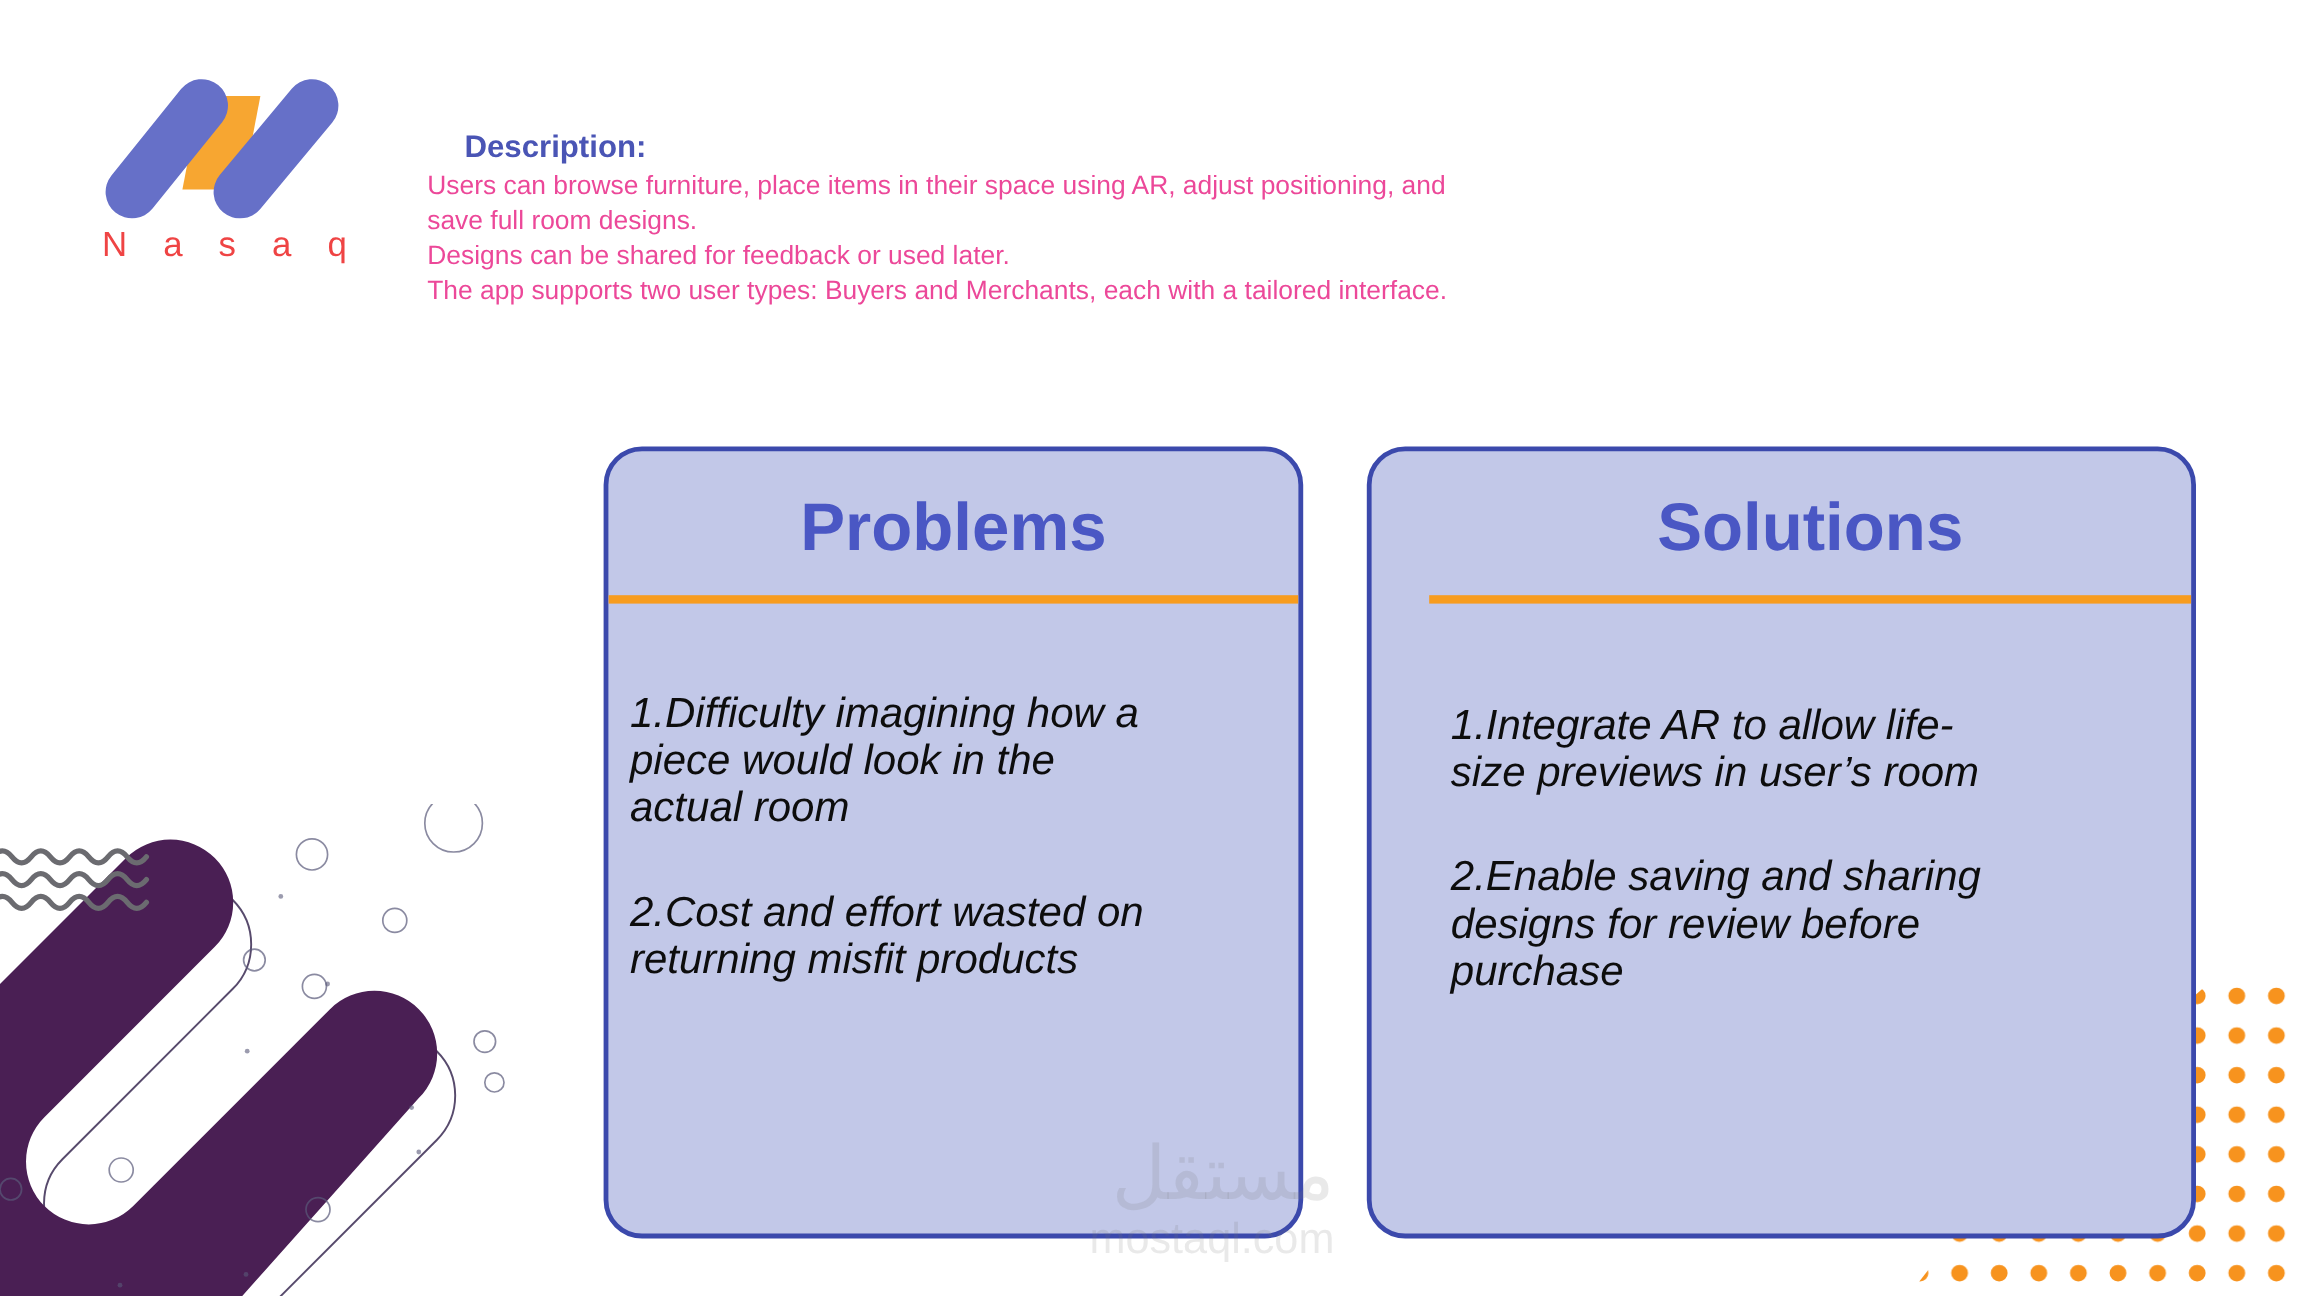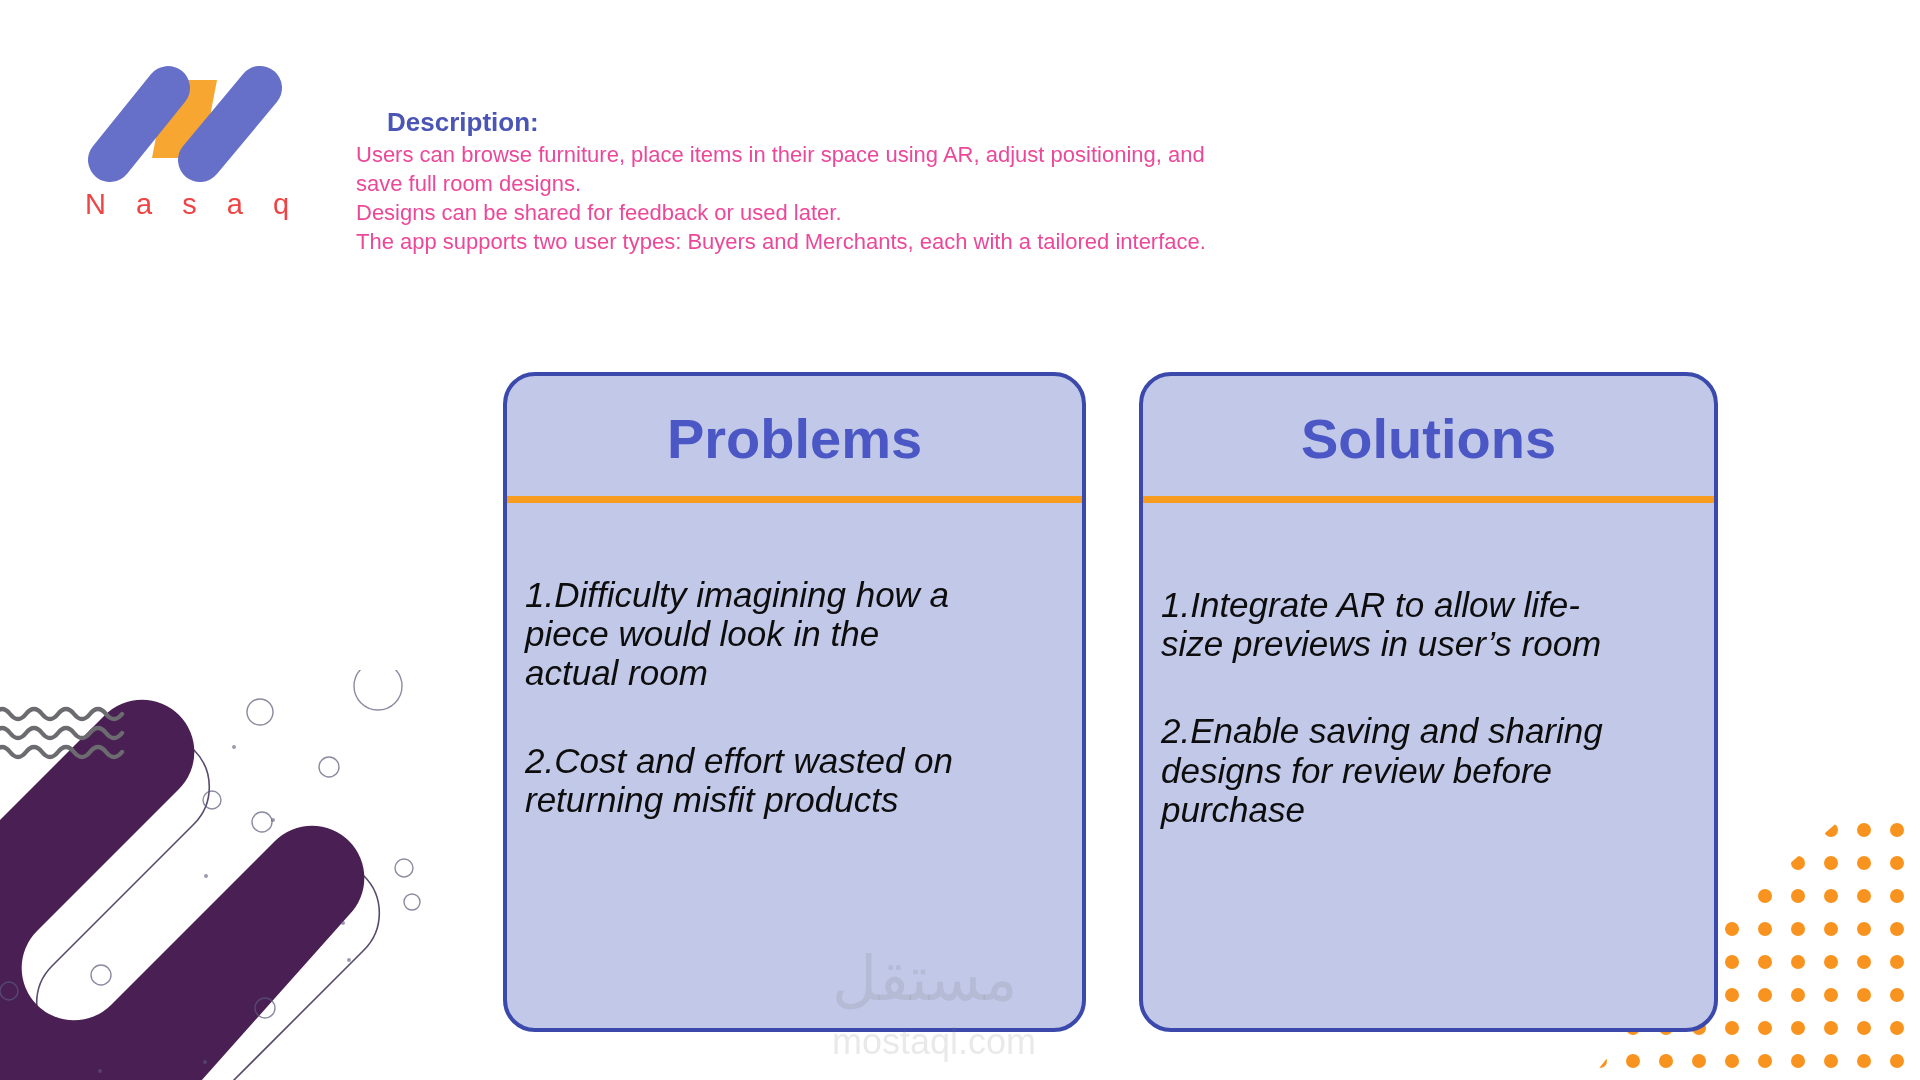--- a/index.html
+++ b/index.html
@@ -77,21 +77,21 @@
     position: absolute;
     top: 0;
     height: 660px;
     box-sizing: border-box;
     background: #c2c8e8;
     border: 4px solid #3b49ac;
     border-radius: 32px;
     overflow: hidden;
   }
   #card-problems { left: 0px;   width: 583px; }
-  #card-solutions{ left: 636px; width: 579px; }
+  #card-solutions{ left: 636px; width: 691px; padding-left: 48px; }
 
   .card-title {
     text-align: center;
     font-size: 56px;
     font-weight: bold;
     color: #4a57c4;
     margin-top: 28px;
     line-height: 1.25;
   }
   .card-divider {
@@ -112,34 +112,34 @@
     white-space: pre-line;
   }
   #card-solutions .card-body { margin-top: 82px; }
 
   
   #watermark {
     position: absolute;
     left: 832px;
     top: 948px;
     width: 280px;
-    text-align: left;
+    text-align: right;
     pointer-events: none;
   }
   #watermark-arabic {
     font-size: 62px;
     color: rgba(120,120,120,0.16);
     line-height: 1;
     direction: rtl;
   }
   #watermark-domain {
     font-size: 36px;
     color: rgba(120,120,120,0.16);
     line-height: 1.1;
-    margin-top: 12px;
+    margin-top: 2px;
   }
 </style>
 </head>
 <body>
 
 <svg id="decor-bottom-left" viewBox="0 0 520 420" xmlns="http://www.w3.org/2000/svg">
   <g stroke="#3a2a52" stroke-width="1.6" fill="none" opacity="0.85">
     <path d="M -90 330 L 160 80 a 52 52 0 0 1 74 74 L 92 296 a 52 52 0 0 0 74 74 L 330 206
              a 52 52 0 0 1 74 74 L 190 494"></path>
   </g>

